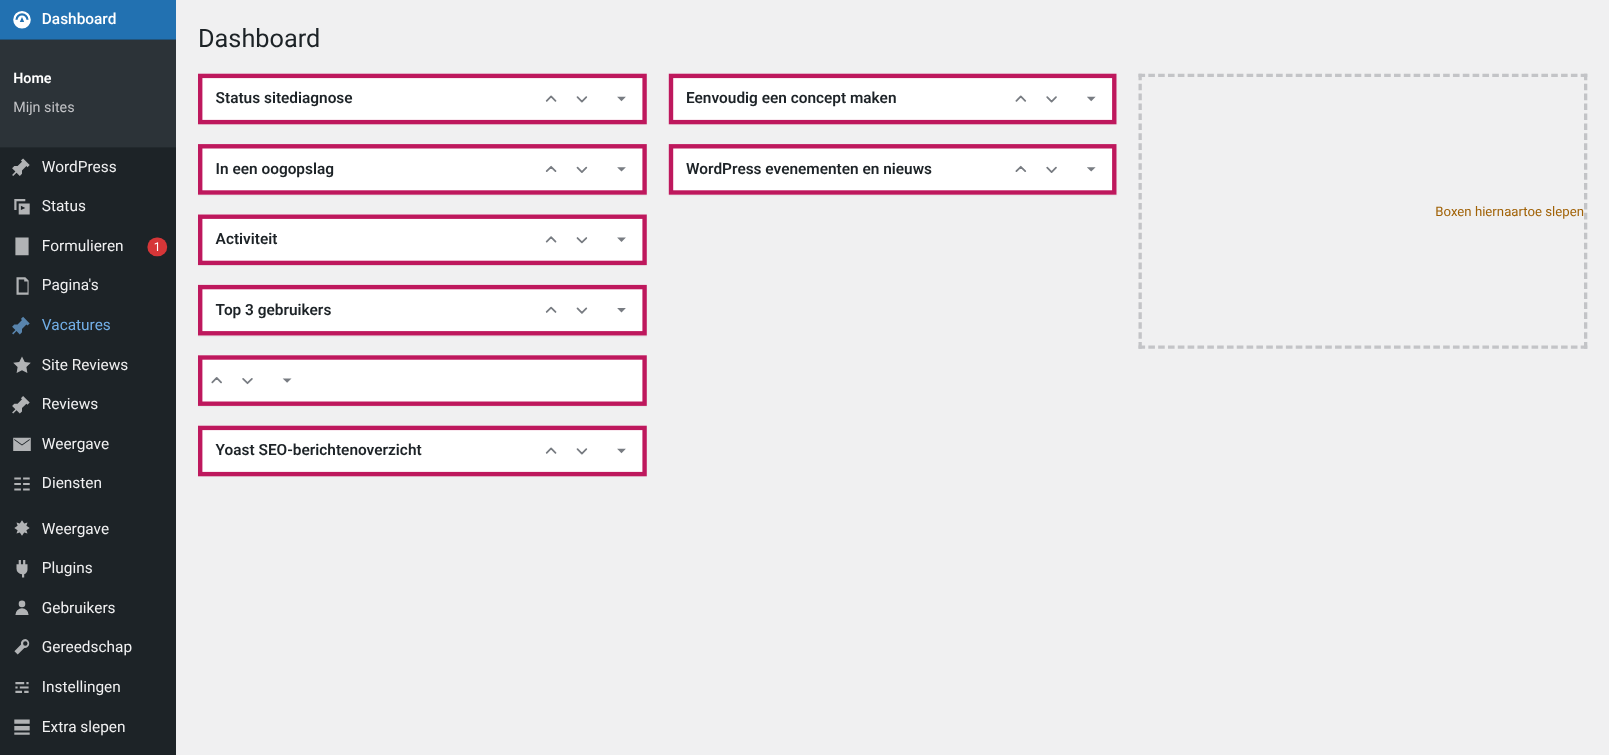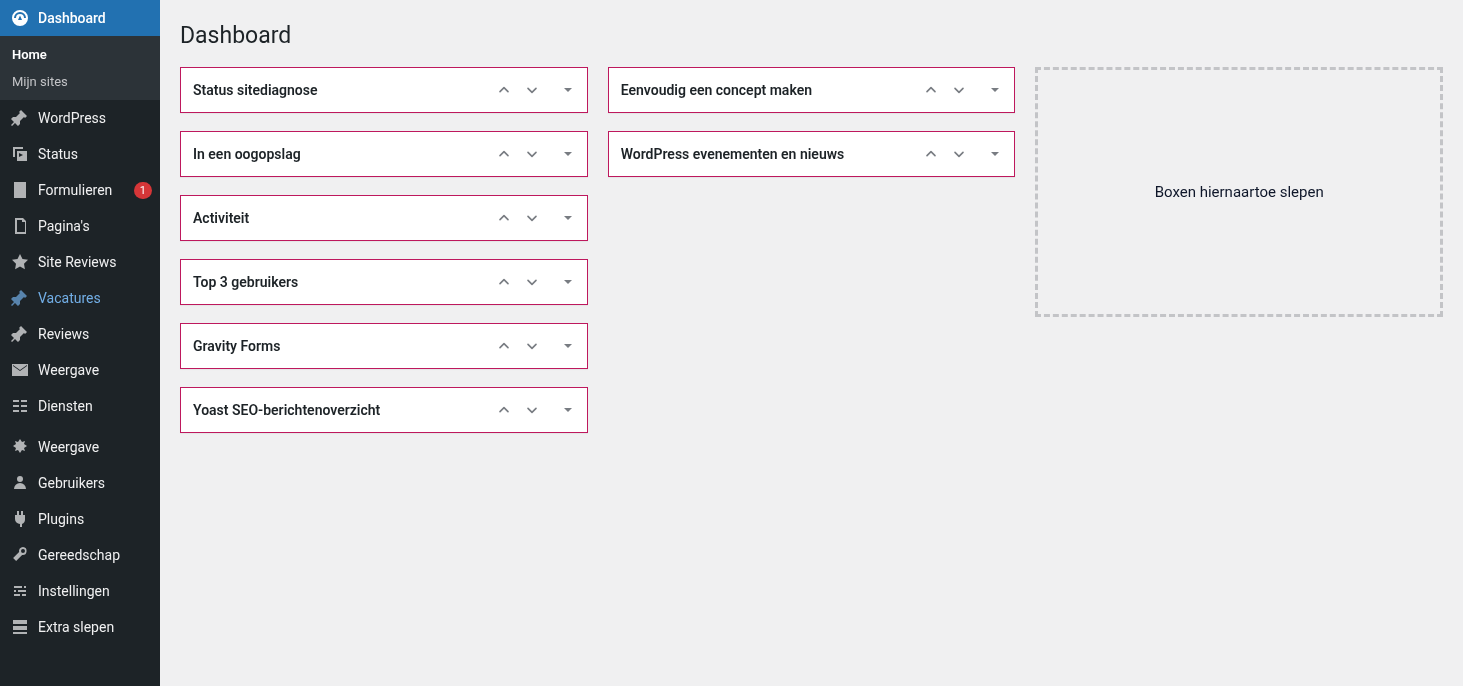--- a/index.html
+++ b/index.html
@@ -61,21 +61,21 @@
   border-radius: 9px;
   padding: 0 6px;
   font-size: 11px;
   line-height: 17px;
   min-width: 17px;
   text-align: center;
 }
 .submenu {
   list-style: none;
   background: #2c3338;
-  padding: 5px 0;
+  padding: 22px 0;
 }
 .submenu li {
   padding: 6px 12px;
   font-size: 13px;
   color: #c3c4c7;
   cursor: pointer;
 }
 .submenu li.current { color: #fff; font-weight: 600; }
 .separator { height: 5px; }
 .content {
@@ -90,21 +90,21 @@
   color: #1d2327;
 }
 .dashboard-cols {
   display: flex;
   gap: 20px;
   align-items: flex-start;
 }
 .dash-col { flex: 1; min-width: 0; }
 .postbox {
   background: #fff;
-  border: 1px solid #be185d;
+  border: 4px solid #be185d;
   box-shadow: 0 1px 1px rgba(0,0,0,0.04);
   margin-bottom: 18px;
   display: flex;
   align-items: center;
   height: 46px;
 }
 .postbox-title {
   flex: 1;
   padding: 0 12px;
   font-size: 14px;
@@ -125,23 +125,23 @@
   justify-content: center;
   cursor: pointer;
   color: #787c82;
 }
 .ctrl-btn.toggle { margin-left: 8px; }
 .drop-zone {
   border: 3px dashed #c3c4c7;
   min-height: 250px;
   display: flex;
   align-items: center;
-  justify-content: center;
-  color: #0f172a;
-  font-size: 15px;
+  justify-content: flex-end;
+  color: #a16207;
+  font-size: 12px;
 }
 svg { display: block; }
 </style>
 </head>
 <body>
 
 <div class="layout">
   <aside class="sidebar">
     <ul class="sidebar-menu" id="sidebar-menu-1">
         <li class="menu-item active">
@@ -182,35 +182,35 @@
           <span class="badge">1</span>
         </li>
         <li class="menu-item">
           <span class="icon">
             <svg width="20" height="20" viewBox="0 0 20 20" fill="currentColor">
               <path d="M5 2h8l3 3v13H5V2zm2 2v12h8V6h-3V4H7z"></path>
             </svg>
           </span>
           <span class="label">Pagina's</span>
         </li>
+        <li class="menu-item highlight">
+          <span class="icon">
+            <svg width="20" height="20" viewBox="0 0 20 20" fill="currentColor">
+              <path d="M11 2l6 6-2 2-1-1-4 4v3l-2 2-3-3-3 3-1-1 3-3-3-3 2-2h3l4-4-1-1 2-2z"></path>
+            </svg>
+          </span>
+          <span class="label">Vacatures</span>
+        </li>
         <li class="menu-item">
           <span class="icon">
             <svg width="20" height="20" viewBox="0 0 20 20" fill="currentColor">
               <path d="M10 2l2.5 5 5.5.8-4 3.9.9 5.5L10 14.5 5.1 17.2 6 11.7 2 7.8 7.5 7 10 2z"></path>
             </svg>
           </span>
           <span class="label">Site Reviews</span>
-        </li>
-        <li class="menu-item highlight">
-          <span class="icon">
-            <svg width="20" height="20" viewBox="0 0 20 20" fill="currentColor">
-              <path d="M11 2l6 6-2 2-1-1-4 4v3l-2 2-3-3-3 3-1-1 3-3-3-3 2-2h3l4-4-1-1 2-2z"></path>
-            </svg>
-          </span>
-          <span class="label">Vacatures</span>
         </li>
         <li class="menu-item">
           <span class="icon">
             <svg width="20" height="20" viewBox="0 0 20 20" fill="currentColor">
               <path d="M11 2l6 6-2 2-1-1-4 4v3l-2 2-3-3-3 3-1-1 3-3-3-3 2-2h3l4-4-1-1 2-2z"></path>
             </svg>
           </span>
           <span class="label">Reviews</span>
         </li>
         <li class="menu-item">
@@ -236,32 +236,32 @@
           <span class="icon">
             <svg width="20" height="20" viewBox="0 0 20 20" fill="currentColor">
               <path d="M10 2l2 3 3-1-1 3 3 2-3 2 1 3-3-1-2 3-2-3-3 1 1-3-3-2 3-2-1-3 3 1 2-3z"></path>
             </svg>
           </span>
           <span class="label">Weergave</span>
         </li>
         <li class="menu-item">
           <span class="icon">
             <svg width="20" height="20" viewBox="0 0 20 20" fill="currentColor">
+              <path d="M7 2v4H5v4a5 5 0 005 5v3h2v-3a5 5 0 003-4.6V6h-2V2h-2v4H9V2H7z"></path>
+            </svg>
+          </span>
+          <span class="label">Plugins</span>
+        </li>
+        <li class="menu-item">
+          <span class="icon">
+            <svg width="20" height="20" viewBox="0 0 20 20" fill="currentColor">
               <path d="M10 3a3 3 0 110 6 3 3 0 010-6zm-6 13a6 6 0 1112 0H4z"></path>
             </svg>
           </span>
           <span class="label">Gebruikers</span>
-        </li>
-        <li class="menu-item">
-          <span class="icon">
-            <svg width="20" height="20" viewBox="0 0 20 20" fill="currentColor">
-              <path d="M7 2v4H5v4a5 5 0 005 5v3h2v-3a5 5 0 003-4.6V6h-2V2h-2v4H9V2H7z"></path>
-            </svg>
-          </span>
-          <span class="label">Plugins</span>
         </li>
         <li class="menu-item">
           <span class="icon">
             <svg width="20" height="20" viewBox="0 0 20 20" fill="currentColor">
               <path d="M13 2a4 4 0 00-3.9 5l-6 6 3 3 6-6A4 4 0 1013 2zm0 2a2 2 0 110 4 2 2 0 010-4z"></path>
             </svg>
           </span>
           <span class="label">Gereedschap</span>
         </li>
         <li class="menu-item">
@@ -361,21 +361,20 @@
                 </svg>
               </span>
               <span class="ctrl-btn toggle">
                 <svg width="12" height="12" viewBox="0 0 12 12">
                   <path d="M2 4l4 4 4-4z" fill="currentColor"></path>
                 </svg>
               </span>
             </div>
           </div>
           <div class="postbox">
-            <div class="postbox-title">Gravity Forms</div>
             <div class="postbox-ctrls">
               <span class="ctrl-btn">
                 <svg width="16" height="16" viewBox="0 0 20 20">
                   <path d="M5 12l5-5 5 5" stroke="currentColor" stroke-width="2" fill="none" stroke-linecap="round" stroke-linejoin="round"></path>
                 </svg>
               </span>
               <span class="ctrl-btn">
                 <svg width="16" height="16" viewBox="0 0 20 20">
                   <path d="M5 8l5 5 5-5" stroke="currentColor" stroke-width="2" fill="none" stroke-linecap="round" stroke-linejoin="round"></path>
                 </svg>

